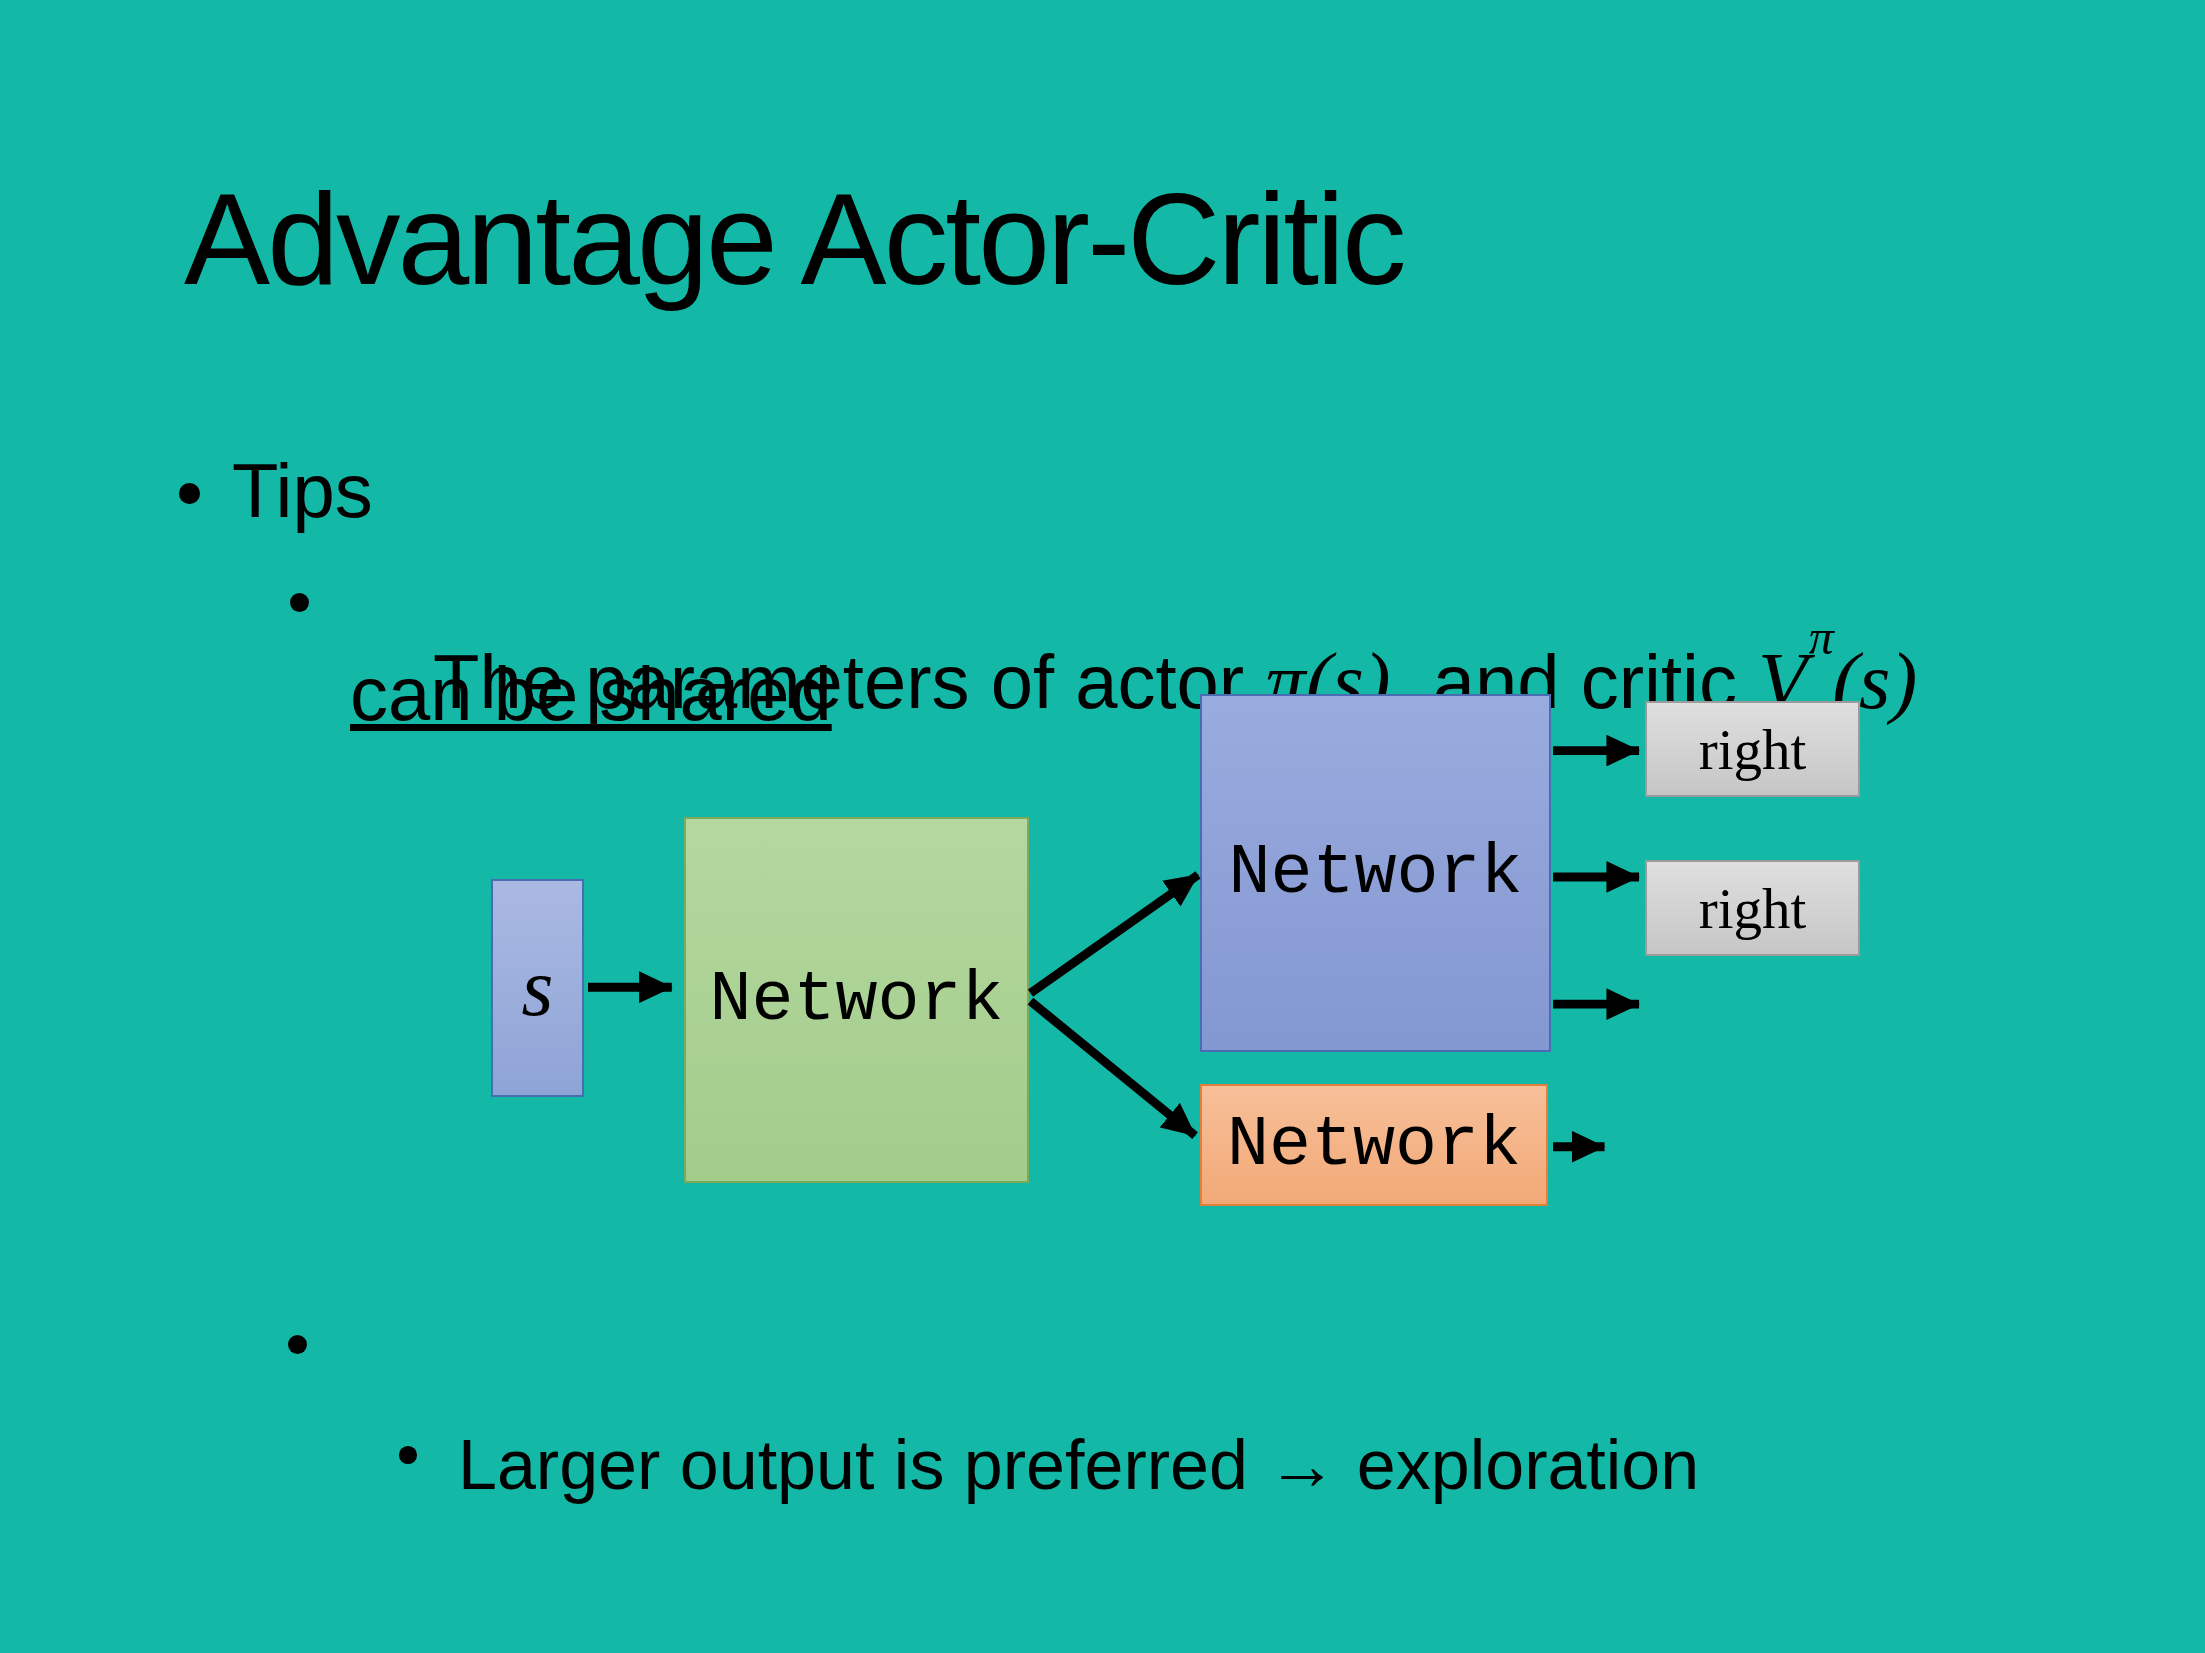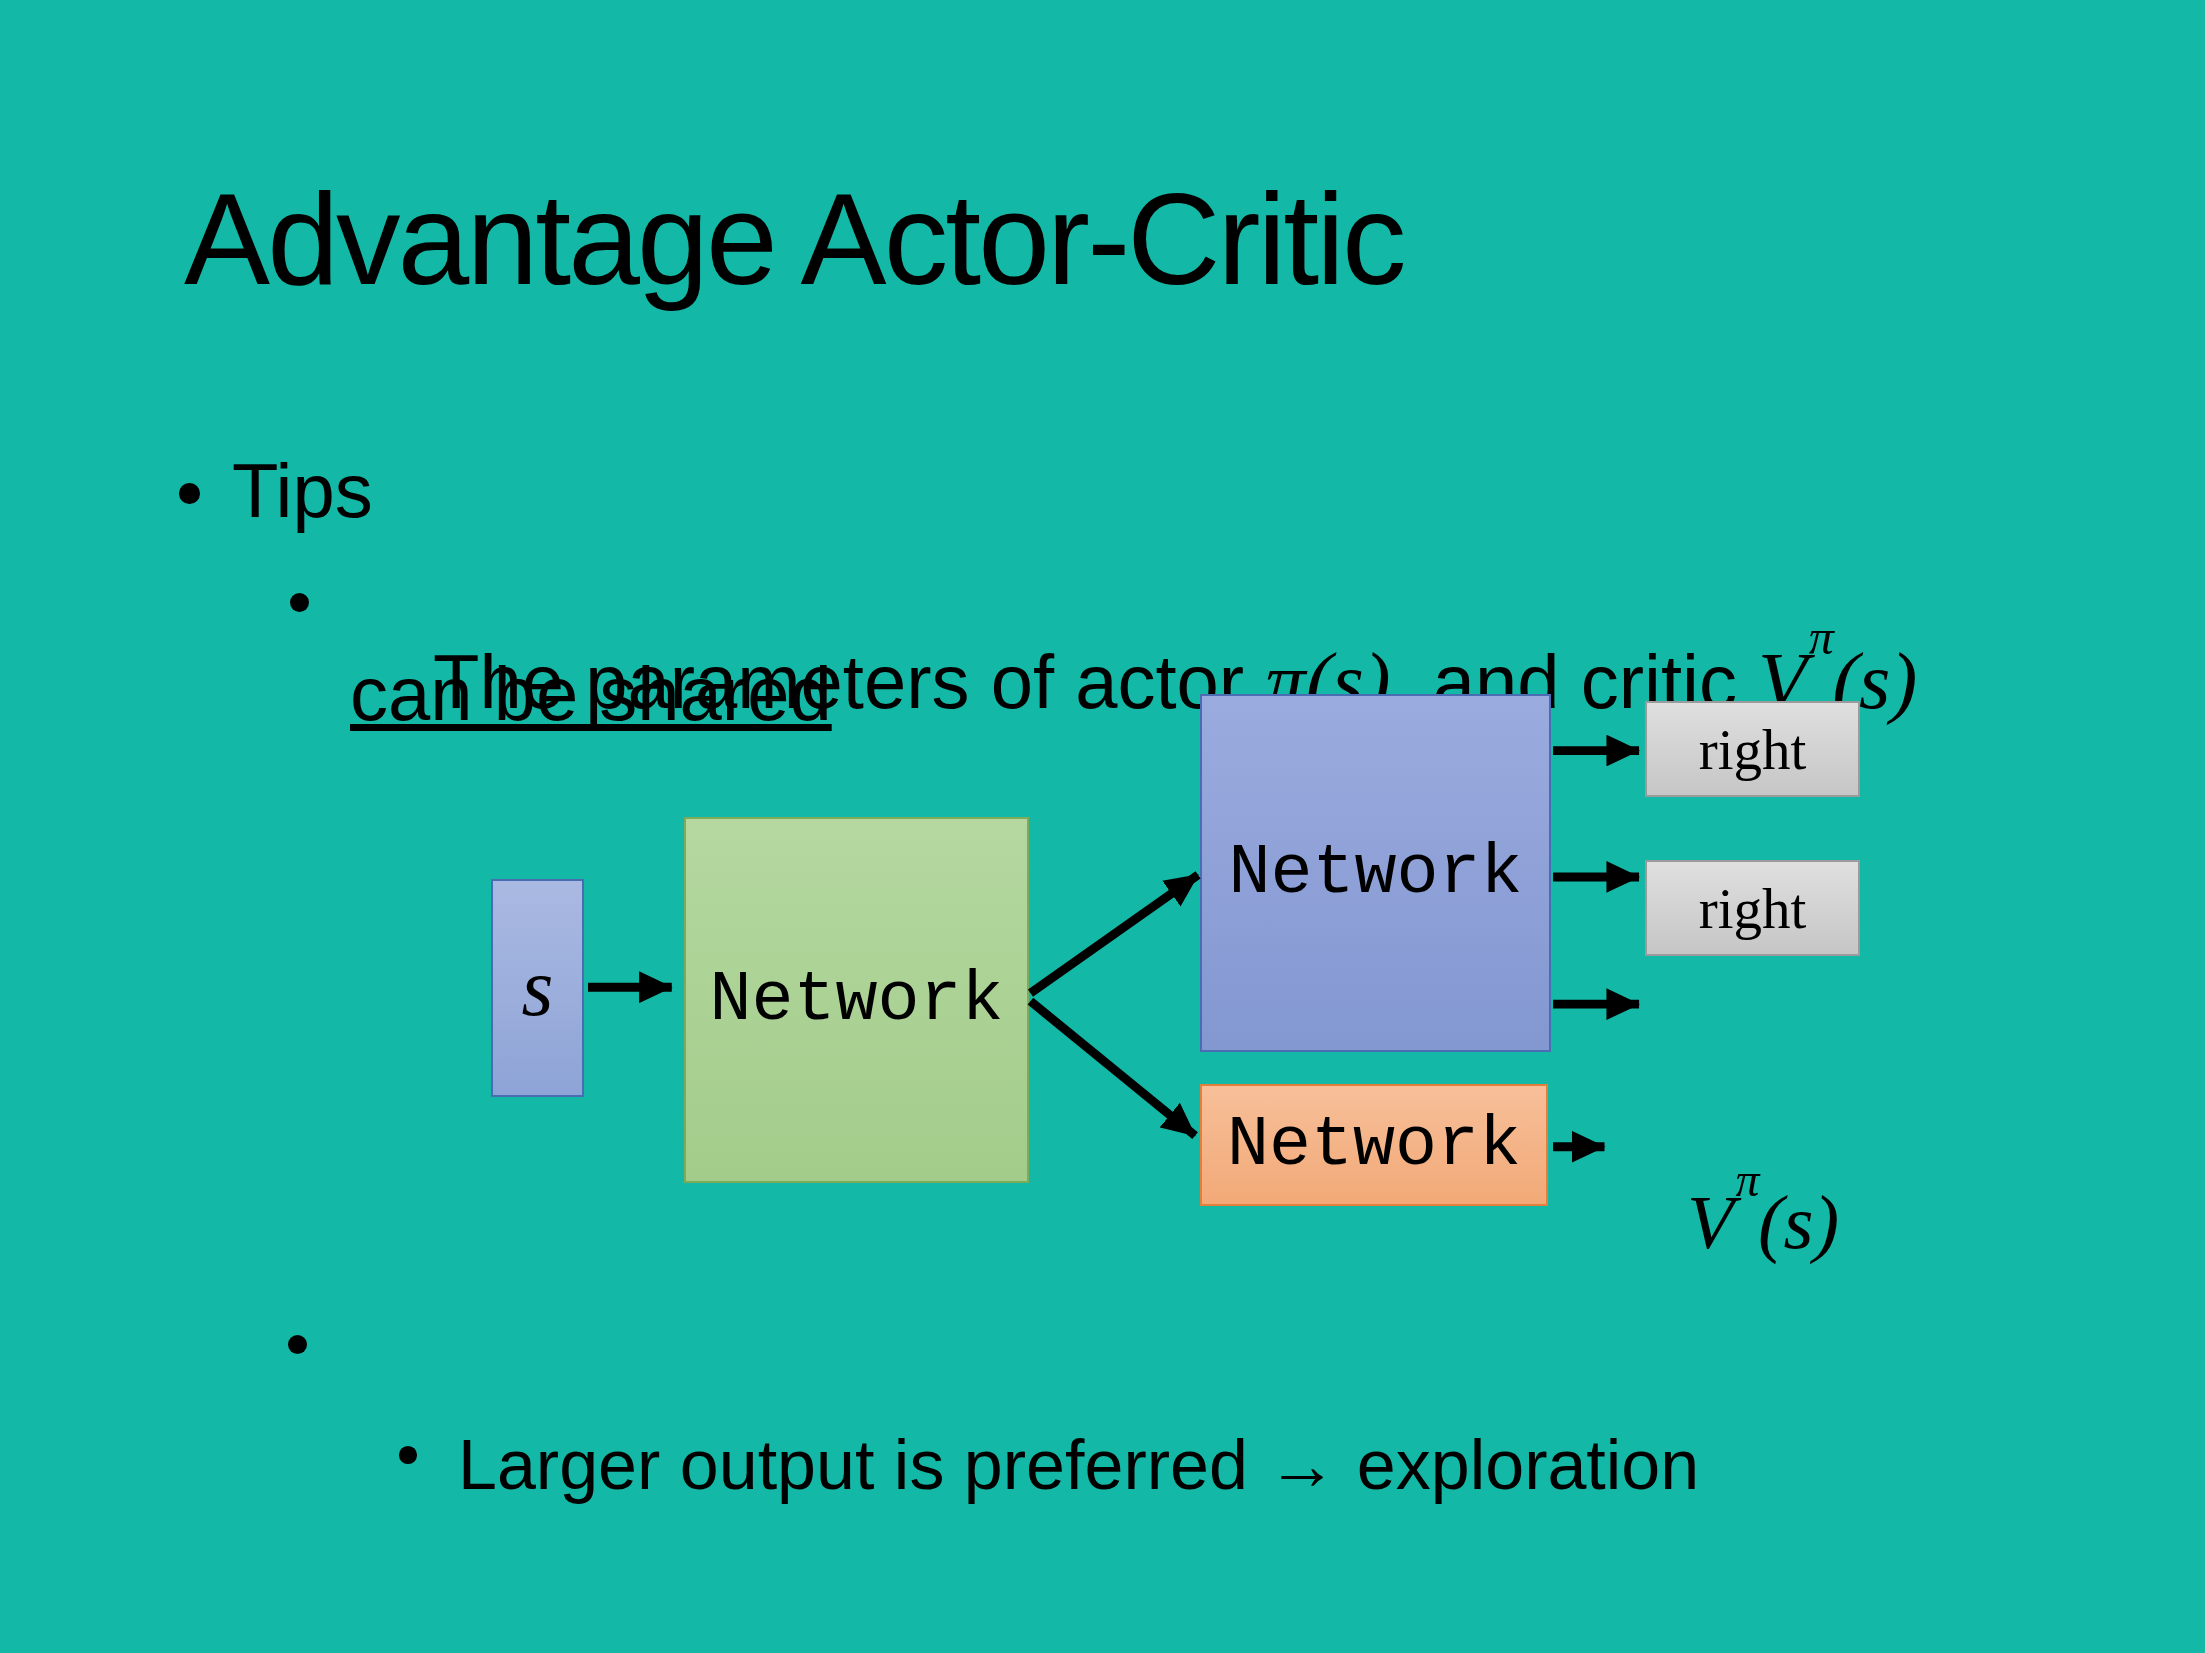--- a/index.html
+++ b/index.html
@@ -89,23 +89,20 @@
     <span class="net-label">Network</span>
   </div>
 
   <div id="critic-box" class="abs box">
     <span class="net-label">Network</span>
   </div>
 
   <div id="action-left" class="abs box action-box">right</div>
   <div id="action-right" class="abs box action-box">right</div>
 
-  <div id="value-output" class="abs textline math">
-    <span>V</span><sup>π</sup><span>(s)</span>
-  </div>
 
   <svg id="arrow-layer" class="abs" width="2205" height="1654" viewBox="0 0 3000 2250">
     <defs>
       <marker id="ah" markerUnits="strokeWidth" markerWidth="4" markerHeight="3.6" refX="3.7" refY="1.8" orient="auto">
         <path d="M0,0 L3.8,1.8 L0,3.6 z" fill="#000000"></path>
       </marker>
     </defs>
     <line x1="800" y1="1343" x2="914" y2="1343" stroke="#000" stroke-width="12" marker-end="url(#ah)"></line>
     <line x1="1402" y1="1351" x2="1630" y2="1190" stroke="#000" stroke-width="12" marker-end="url(#ah)"></line>
     <line x1="1402" y1="1362" x2="1626" y2="1545" stroke="#000" stroke-width="12" marker-end="url(#ah)"></line>

